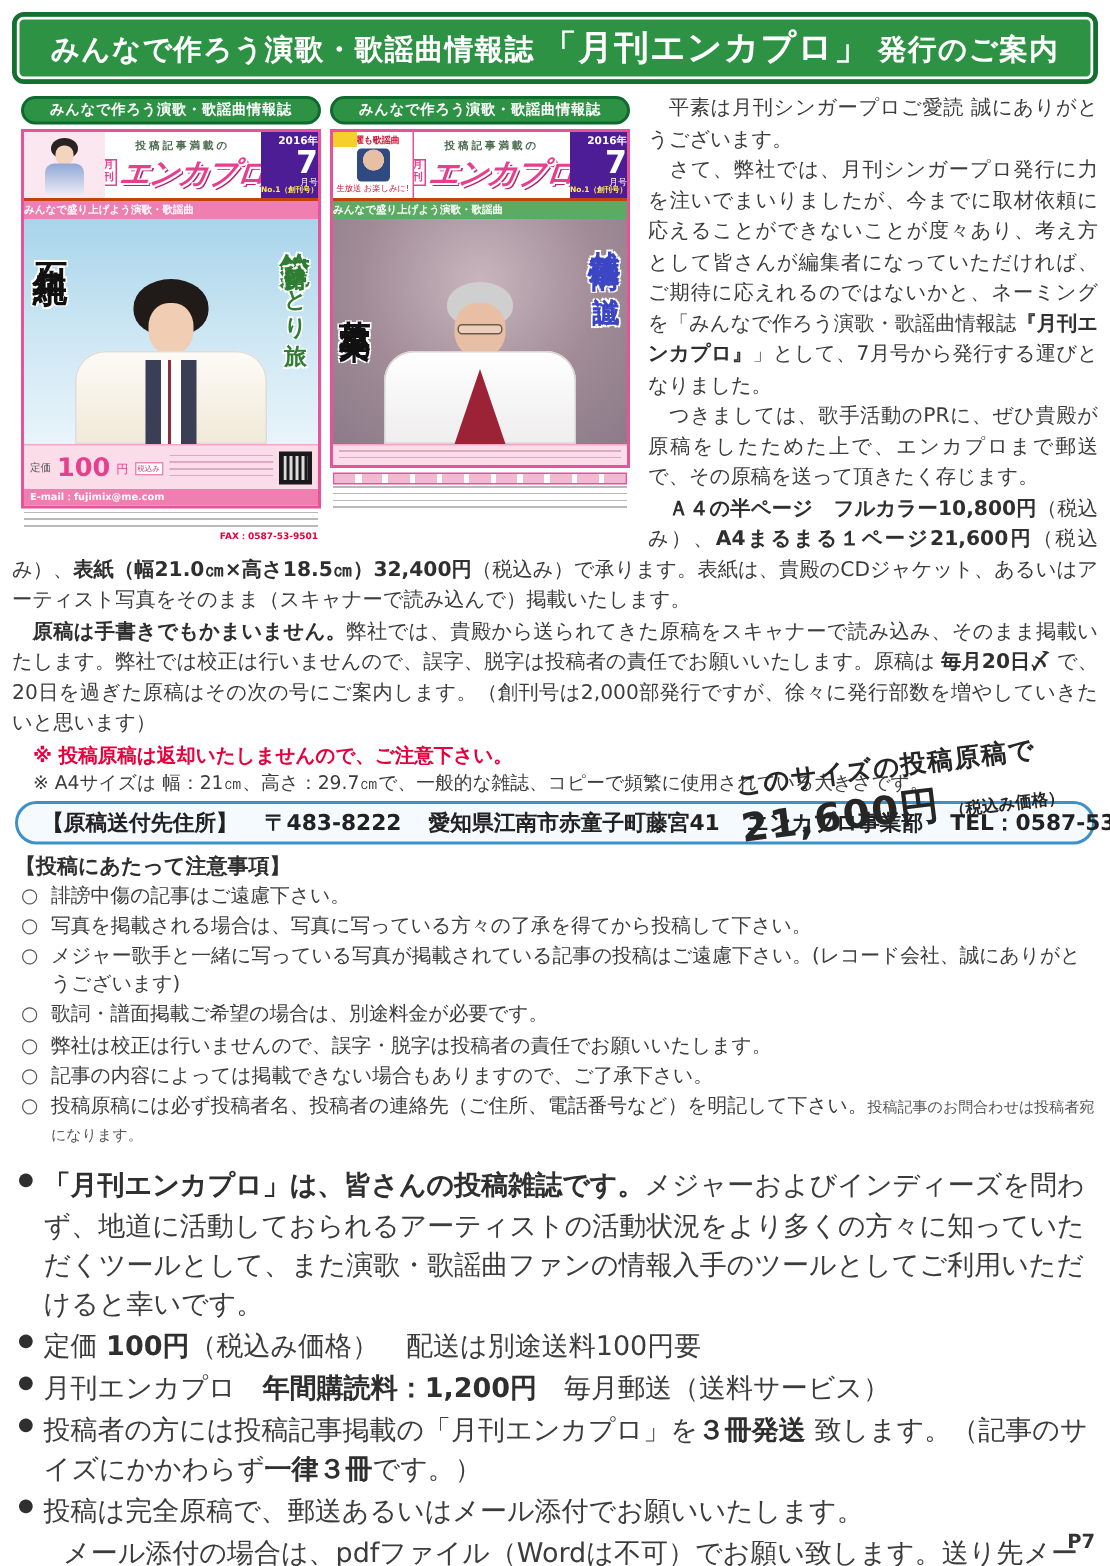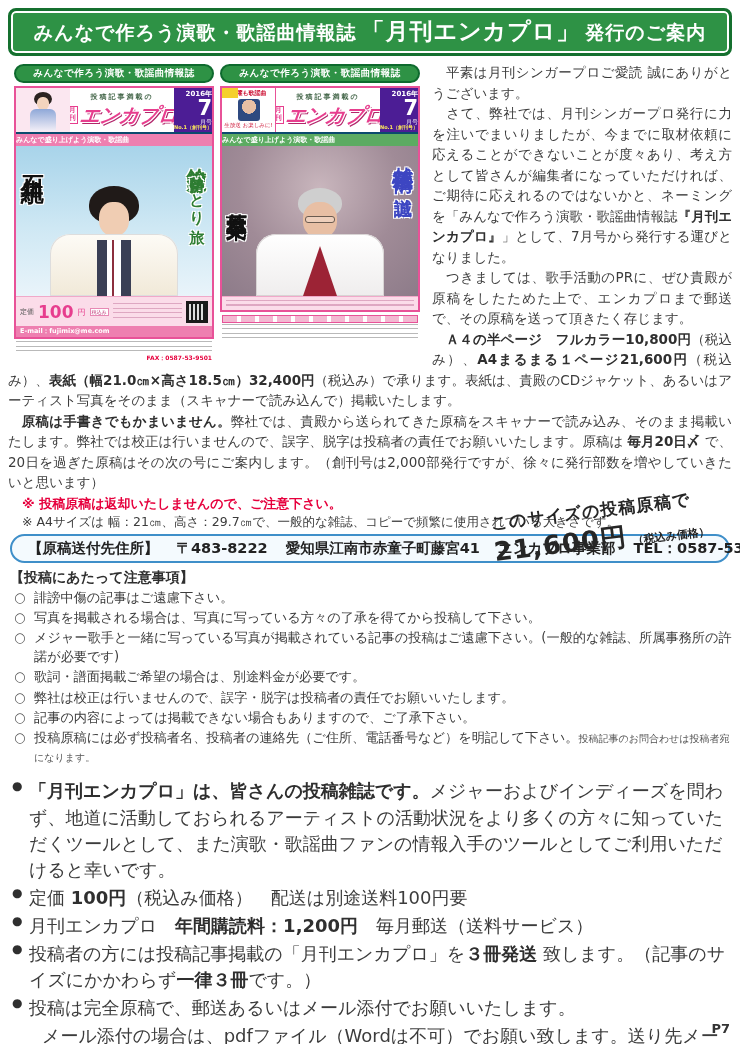--- a/index.html
+++ b/index.html
@@ -15,21 +15,21 @@
 
   .content { padding:0 8px; }
 
   
   .covers { float:left; width:406px; margin:2px 12px 4px 6px; display:flex; gap:6px; }
   .cover-col { width:200px; }
   .pill { background:#2e9245; border:2px solid #0e6a2e; border-radius:10px; color:#fff;
           font-size:9.5px; font-weight:bold; text-align:center; padding:1px 0; margin-bottom:3px;
           letter-spacing:0.5px; white-space:nowrap; overflow:hidden;}
   .cover { border:2px solid #e85298; background:#fff; }
-  .masthead { display:flex; height:46px; border-bottom:2px solid #0c4a6e; }
+  .masthead { display:flex; height:46px; border-bottom:2px solid #c2410c; }
   .mh-left { width:54px; background:#fbe7f0; position:relative; overflow:hidden; flex:none;}
   .mh-mid { flex:1; display:flex; flex-direction:column; align-items:center; justify-content:center; overflow:hidden;}
   .mh-note { font-size:7px; color:#4a6b4f; letter-spacing:2px; font-weight:bold; white-space:nowrap;}
   .logo-row { display:flex; align-items:center; gap:2px; }
   .logo-prefix { display:flex; flex-direction:column; font-size:7px; color:#e73e8e; font-weight:bold;
                  border:1px solid #e73e8e; padding:0 1px; line-height:1.1; }
   .logo-main { font-size:20px; font-weight:bold; font-style:italic; color:#e73e8e;
                text-shadow:1px 1px 0 #fff,-1px -1px 0 #fff,1px -1px 0 #fff,-1px 1px 0 #fff, 2px 2px 0 #b2256b;
                transform:skewX(-6deg); white-space:nowrap; letter-spacing:-1px;}
   .issue-box { width:38px; background:#4c1d95; color:#fff; text-align:right; flex:none;
@@ -275,21 +275,21 @@
       <span>〒483-8222</span>
       <span>愛知県江南市赤童子町藤宮41</span>
       <span>エンカプロ事業部</span>
       <span>TEL：0587-53-5124</span>
     </div>
 
     <div class="sec-head">【投稿にあたって注意事項】</div>
     <ul class="notes">
       <li>誹謗中傷の記事はご遠慮下さい。</li>
       <li>写真を掲載される場合は、写真に写っている方々の了承を得てから投稿して下さい。</li>
-      <li>メジャー歌手と一緒に写っている写真が掲載されている記事の投稿はご遠慮下さい。(一般的な雑誌、所属事務所の許諾が必要です)</li>
+      <li>メジャー歌手と一緒に写っている写真が掲載されている記事の投稿はご遠慮下さい。(レコード会社、誠にありがとうございます)</li>
       <li>歌詞・譜面掲載ご希望の場合は、別途料金が必要です。</li>
       <li>弊社は校正は行いませんので、誤字・脱字は投稿者の責任でお願いいたします。</li>
       <li>記事の内容によっては掲載できない場合もありますので、ご了承下さい。</li>
       <li><span>投稿原稿には必ず投稿者名、投稿者の連絡先（ご住所、電話番号など）を明記して下さい。</span><span class="note-small">投稿記事のお問合わせは投稿者宛になります。</span></li>
     </ul>
 
     <div class="info">
       <p><b class="blk">「月刊エンカプロ」は、皆さんの投稿雑誌です。</b><span>メジャーおよびインディーズを問わず、地道に活動しておられるアーティストの活動状況をより多くの方々に知っていただくツールとして、また演歌・歌謡曲ファンの情報入手のツールとしてご利用いただけると幸いです。</span></p>
       <p><span>定価 </span><b class="blk">100円</b><span>（税込み価格）　配送は別途送料100円要</span></p>
       <p><span>月刊エンカプロ　</span><b class="blk">年間購読料：1,200円</b><span>　毎月郵送（送料サービス）</span></p>

